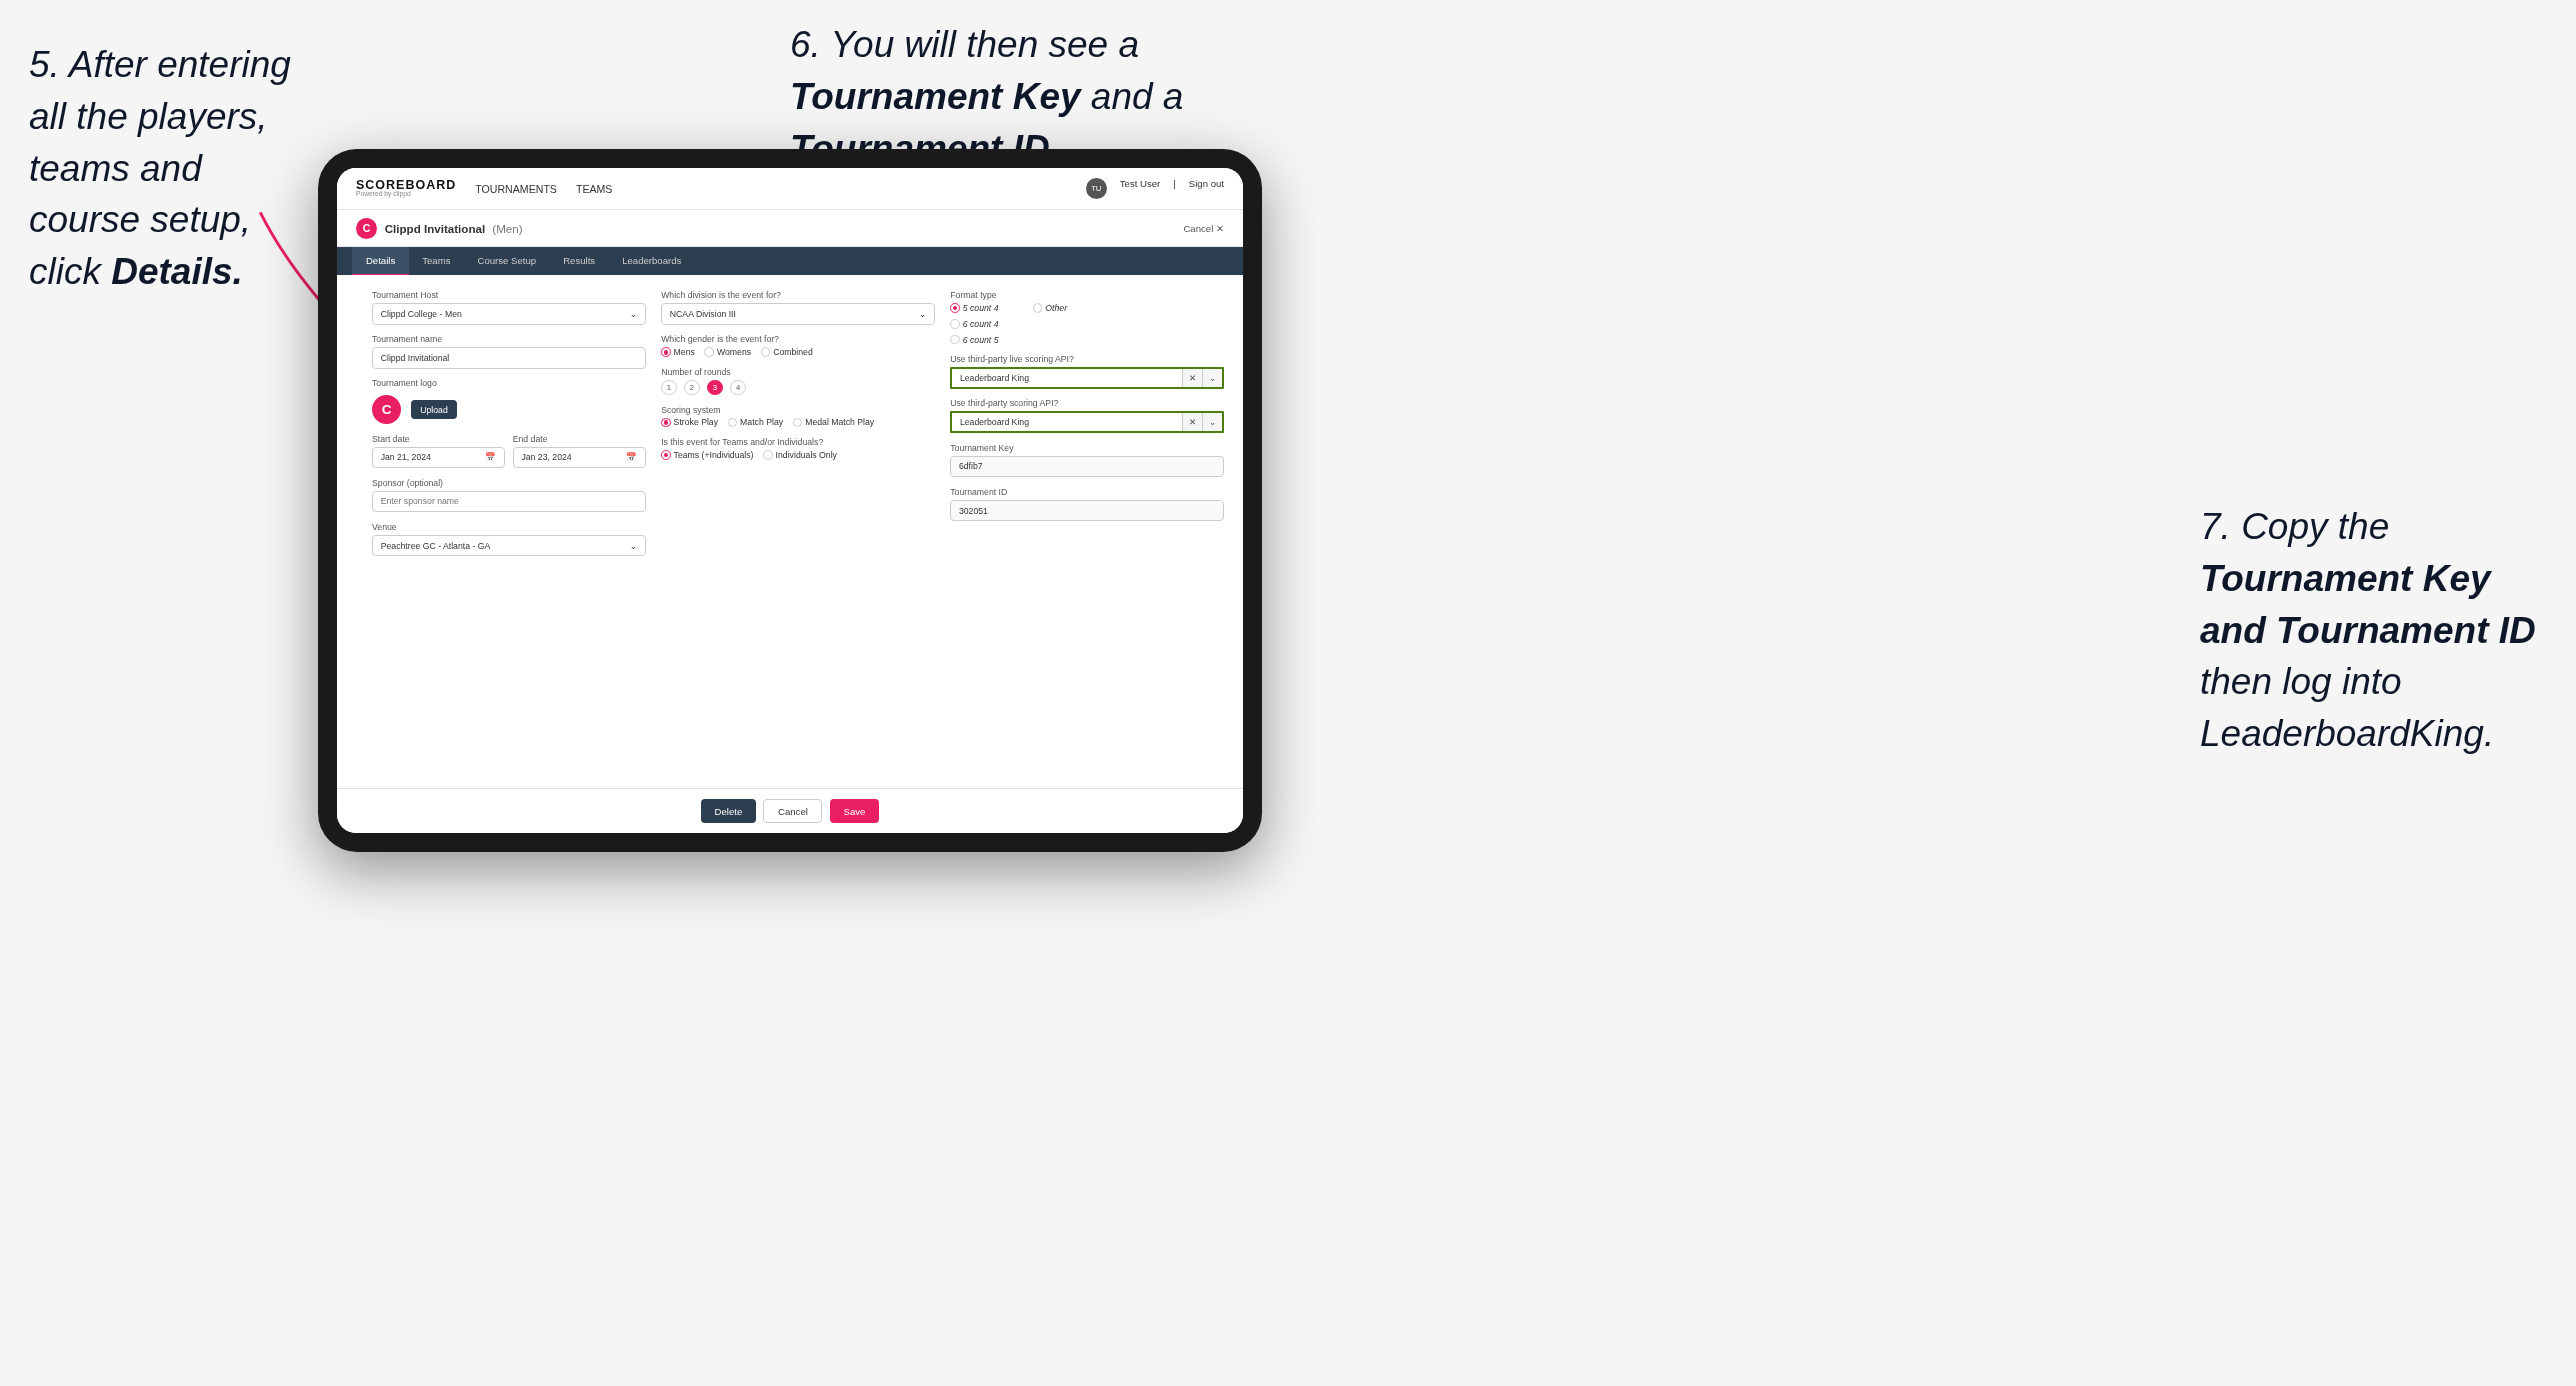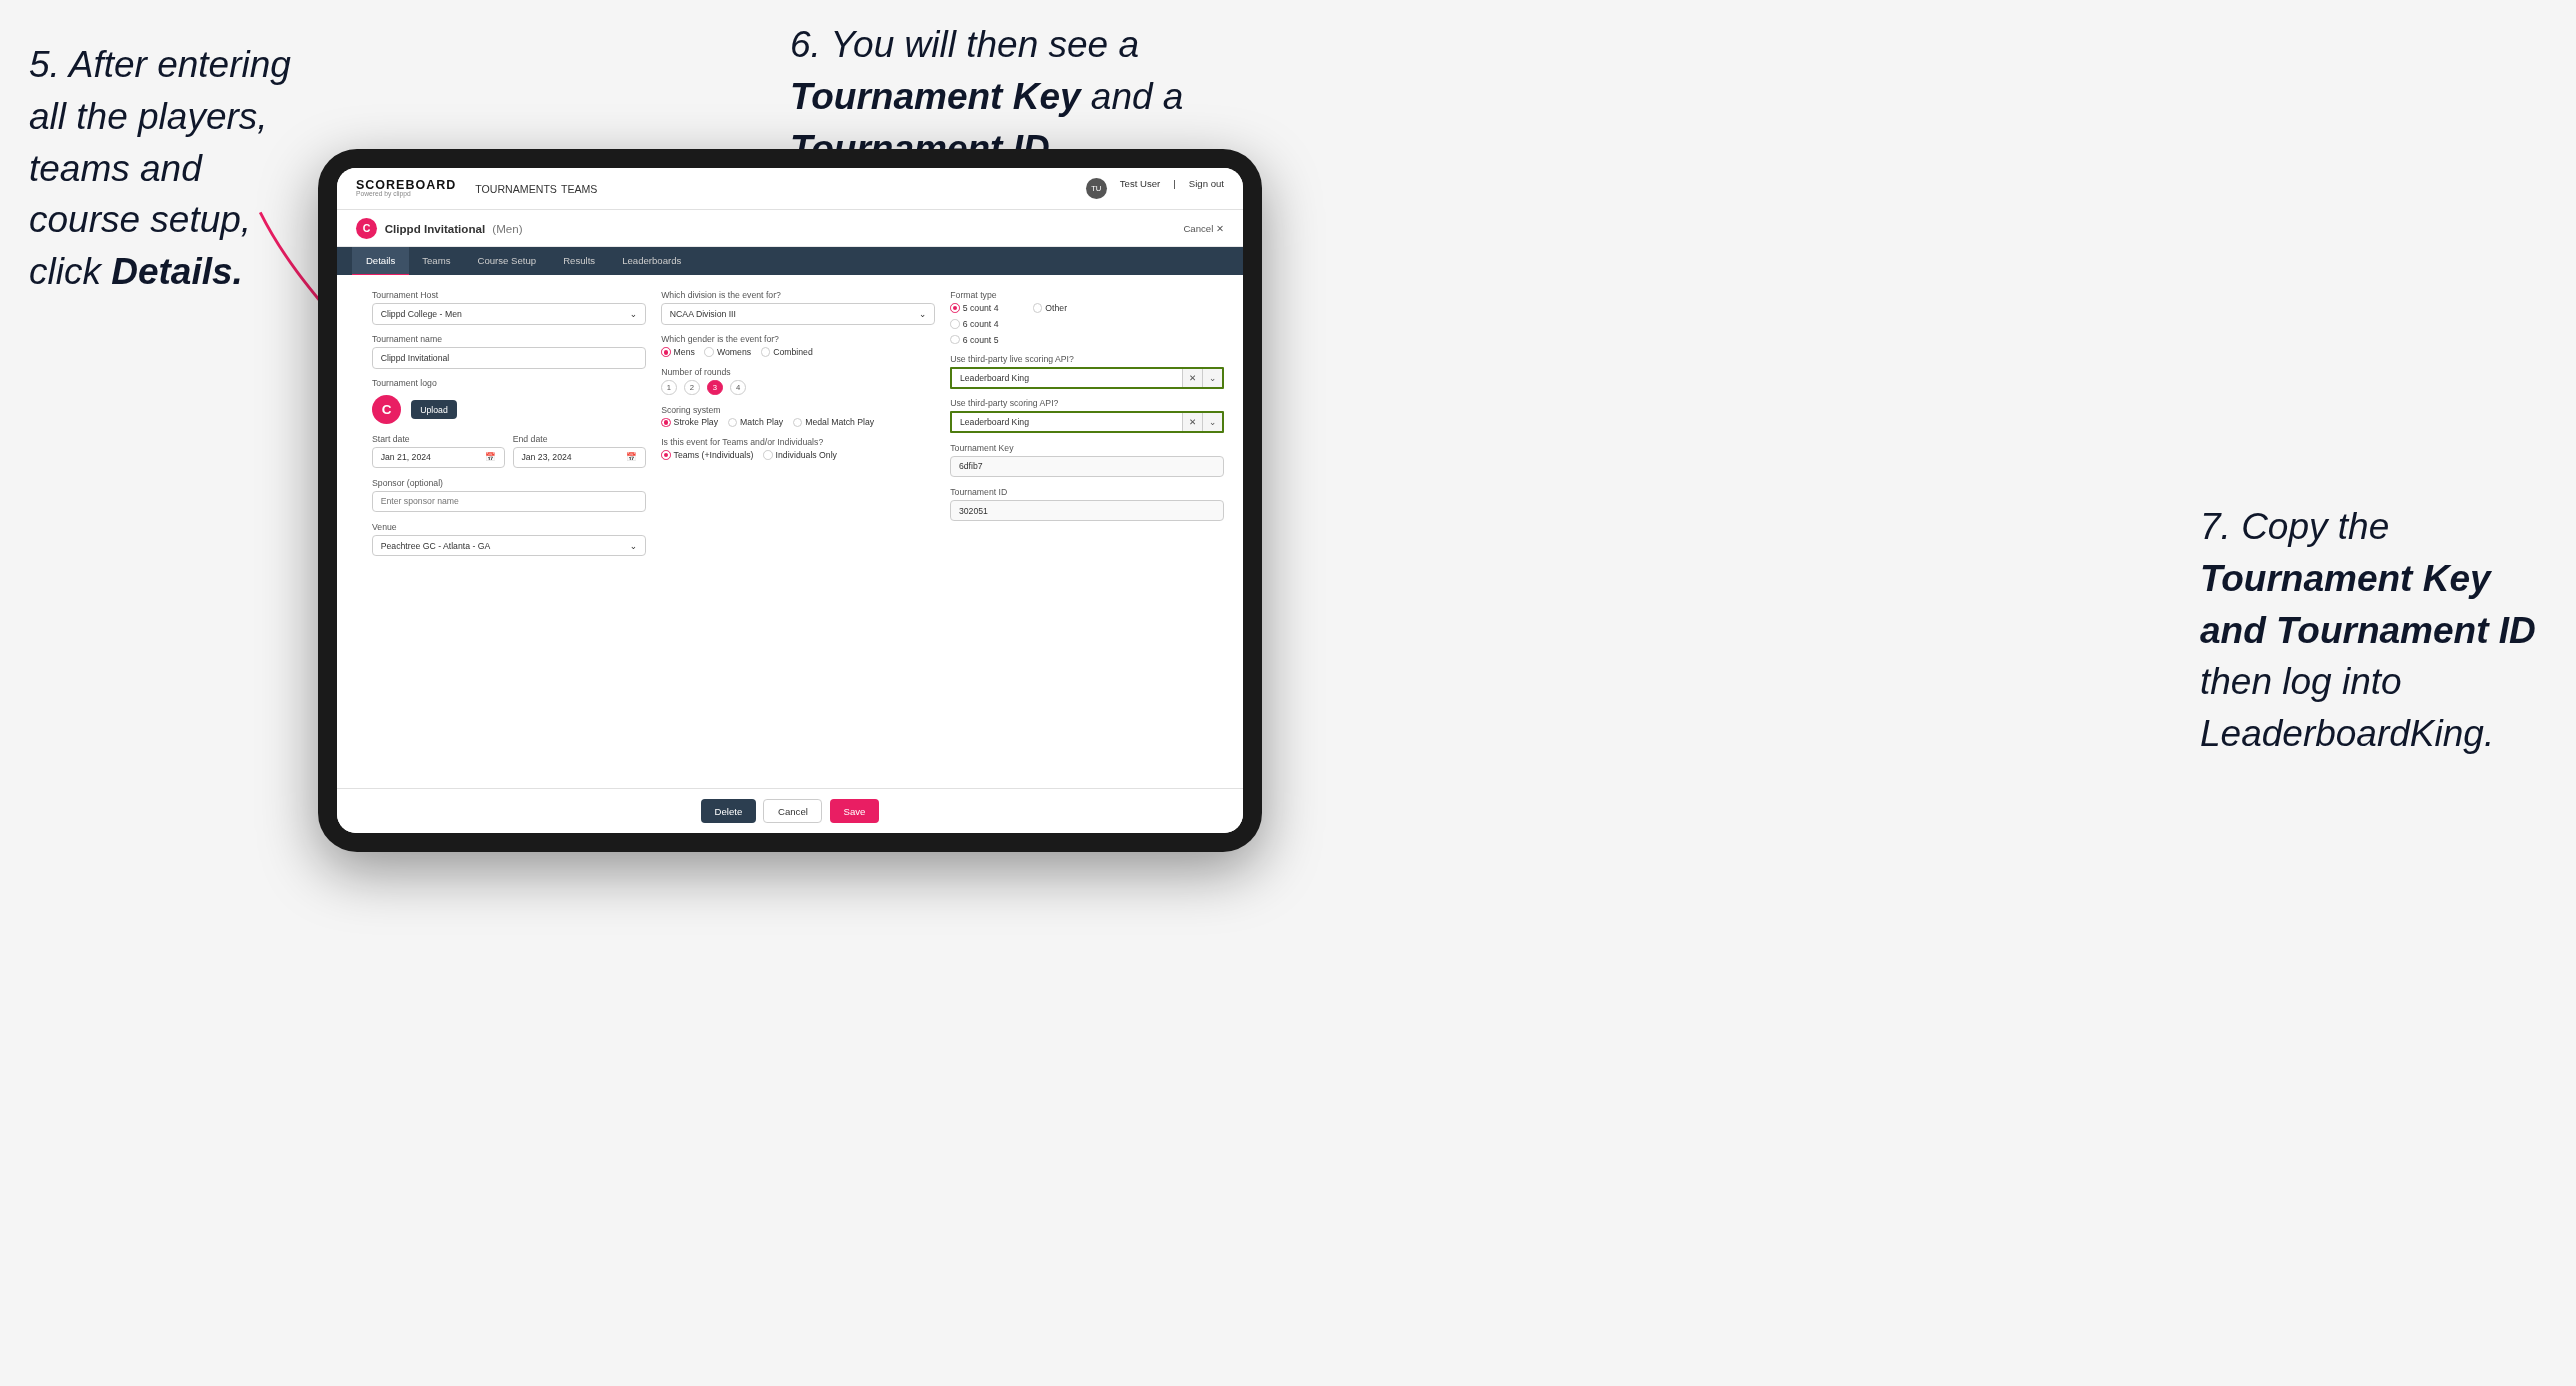--- a/index.html
+++ b/index.html
@@ -86,21 +86,21 @@
       letter-spacing: 1px;
       color: #111;
     }
     .scoreboard-logo .logo-sub {
       font-size: 6.7px;
       color: #888;
     }
 
     .nav-links {
       display: flex;
-      gap: 4px;
+      gap: 19px;
       flex: 1;
     }
     .nav-link {
       font-size: 10.6px;
       color: #333;
       text-decoration: none;
       font-weight: 500;
     }
 
     .nav-right {
@@ -340,20 +340,21 @@
       border-color: #e91e63;
       background: #e91e63;
       color: #fff;
     }
 
     
     .format-options {
       display: flex;
       flex-direction: column;
       gap: 5.8px;
+      font-style: italic;
     }
 
     .format-row {
       display: flex;
       gap: 15.4px;
     }
 
     
     .api-input-row {
       display: flex;

